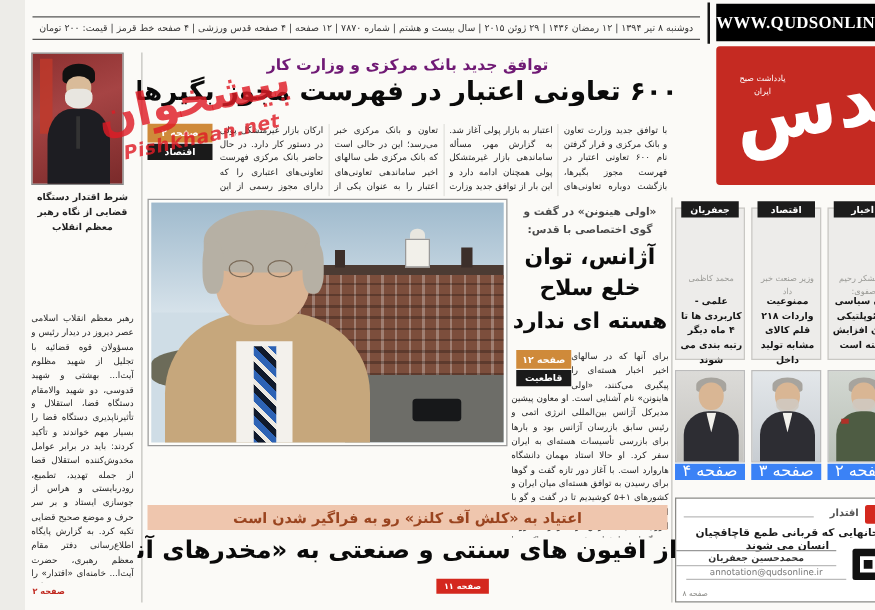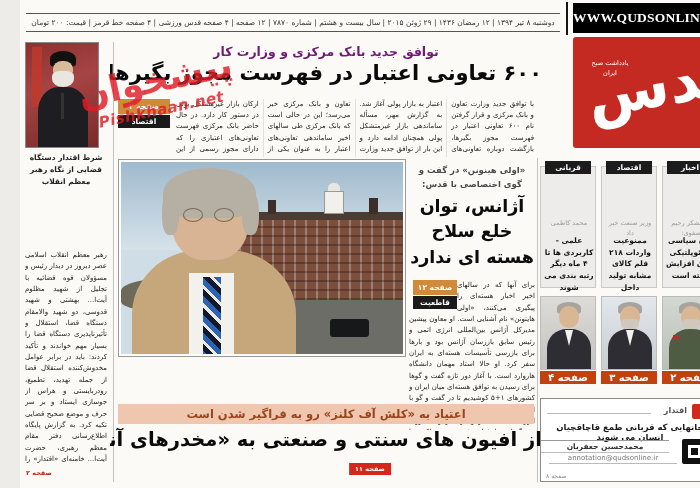--- a/index.html
+++ b/index.html
@@ -109,21 +109,21 @@
   .portrait.p2 { left:581px; background:linear-gradient(#e3e7ea,#c8cdd2); }
   .portrait.p3 { left:520px; background:linear-gradient(#dcdbd8,#c4c3bf); }
   .p-head { position:absolute; left:18px; top:9px; width:20px; height:22px; background:#d9b694; border-radius:48%; }
   .p-hair { position:absolute; left:16px; top:5px; width:24px; height:12px; background:#a7a49e; border-radius:50% 50% 20% 20%; }
   .p-beard { position:absolute; left:19px; top:22px; width:18px; height:11px; background:#cfc9c0; border-radius:30% 30% 55% 55%; opacity:.9; }
   .p-suit { position:absolute; left:6px; top:32px; width:44px; height:42px; background:#2d2d33; border-radius:45% 45% 0 0; }
   .p-suit.mil { background:#4e5c43; }
   .p-shirtv { position:absolute; left:24px; top:33px; width:8px; height:16px; background:#f2f1ec; clip-path:polygon(0 0,100% 0,50% 100%); }
   .p-patch { position:absolute; left:10px; top:38px; width:6px; height:4px; background:#b03028; }
   .p-patch2 { position:absolute; left:40px; top:38px; width:6px; height:4px; background:#b03028; }
-  .portrait-badge { top:371px; width:56px; height:13px; background:#c2410c; color:#fff; font-size:10px; font-weight:bold; text-align:center; line-height:13px; }
+  .portrait-badge { top:371px; width:56px; height:13px; background:#3b82f6; color:#fff; font-size:13px; font-weight:normal; text-align:center; line-height:13px; }
   .pb1 { left:642px; } .pb2 { left:581px; } .pb3 { left:520px; }
 
   
   .note-box { left:520px; top:398px; width:178px; height:84px; background:#fff; border:1px solid #8a8a86; }
   .note-head { position:absolute; left:6px; right:6px; top:5px; height:16px; }
   .note-icon { position:absolute; right:0; top:0; width:19px; height:15px; background:#d4281e; border-radius:2px; }
   .note-icon-glyph { position:absolute; right:7px; top:3px; width:4px; height:9px; background:#fff; border-radius:1px; }
   .note-label { position:absolute; right:24px; top:2px; font-size:8px; font-weight:bold; color:#555; }
   .note-rule { position:absolute; left:0; top:9px; width:104px; border-top:1px solid #bbb; }
   .note-title { position:absolute; left:4px; top:23px; width:170px; font-size:8.5px; font-weight:800; color:#1c1c1c; text-align:center; }
@@ -222,21 +222,21 @@
     <div class="card-tab rtl">اخبار</div>
     <div class="card-byline rtl">سرلشکر رحیم صفوی:</div>
     <div class="card-headline rtl">وزن سیاسی و ژئوپلتیکی ایران افزایش یافته است</div>
   </div>
   <div class="abs card c2">
     <div class="card-tab rtl">اقتصاد</div>
     <div class="card-byline rtl">وزیر صنعت خبر داد</div>
     <div class="card-headline rtl">ممنوعیت واردات ۲۱۸ قلم کالای مشابه تولید داخل</div>
   </div>
   <div class="abs card c3">
-    <div class="card-tab rtl">قربانی</div>
+    <div class="card-tab rtl">جعفریان</div>
     <div class="card-byline rtl">محمد کاظمی</div>
     <div class="card-headline rtl">علمی - کاربردی ها تا ۴ ماه دیگر رتبه بندی می شوند</div>
   </div>
 
   <div class="abs portrait p1">
     <div class="p-hair"></div>
     <div class="p-head"></div>
     <div class="p-beard"></div>
     <div class="p-suit mil"></div>
     <div class="p-patch"></div>

